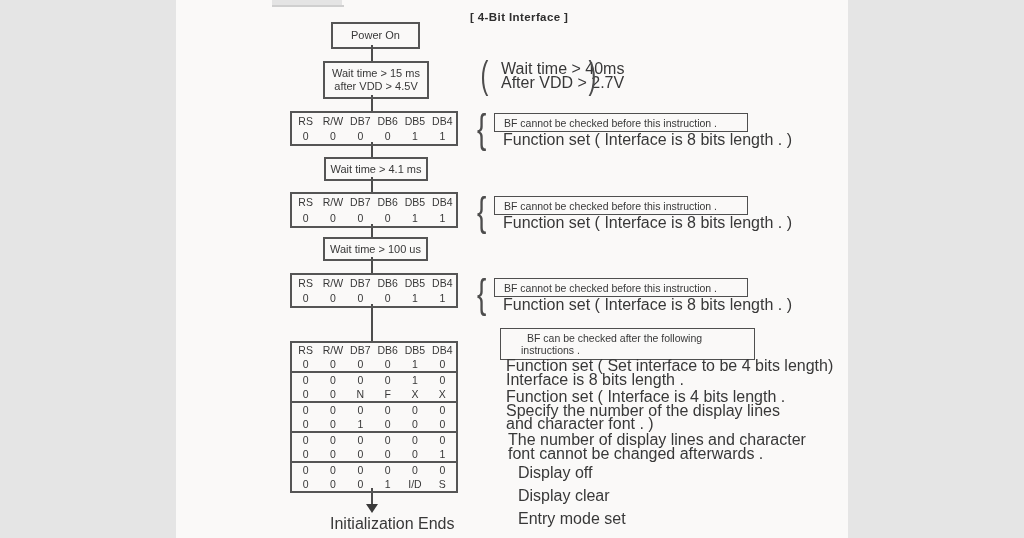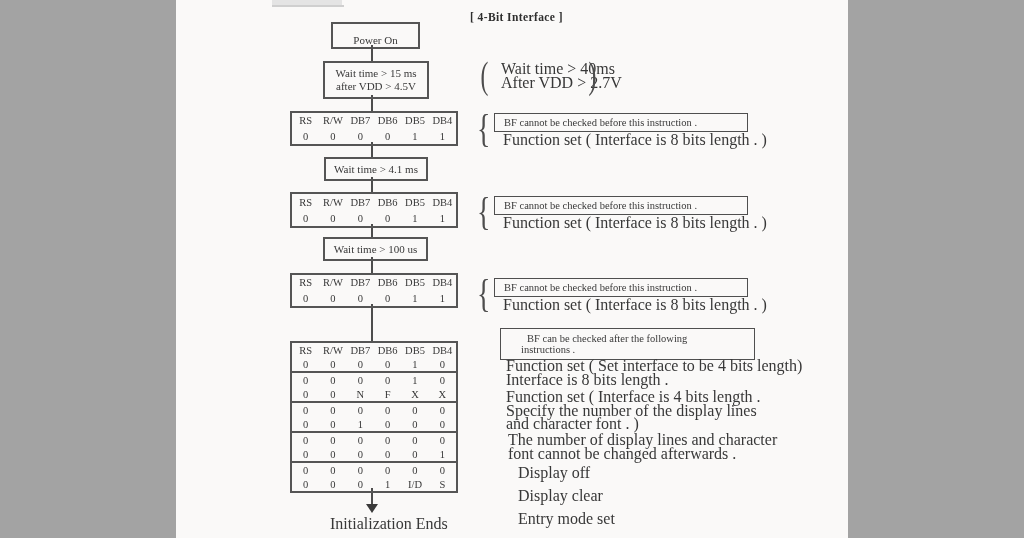--- a/index.html
+++ b/index.html
@@ -1,18 +1,18 @@
 <!DOCTYPE html>
 <html><head>
 <meta charset="utf-8">
 <style>
   html,body{margin:0;padding:0;background:#fff;}
   #canvas{
-    position:relative;width:1024px;height:538px;background:#a3a3a3;
-    font-family:Liberation Serif, serif;
+    position:relative;width:1024px;height:538px;background:#e5e5e5;
+    font-family:Liberation Sans, sans-serif;
     color:#383838;overflow:hidden;
   }
   .abs{position:absolute;}
   .tint{background:#faf9f8;}
   .fbox{
     border:2px solid #555;background:transparent;
     display:flex;flex-direction:column;align-items:center;justify-content:center;
     text-align:center;font-size:11px;line-height:13px;color:#383838;
   }
   .bit-table{border:2px solid #555;display:flex;flex-direction:column;background:transparent;}
@@ -39,21 +39,21 @@
 
 <div id="canvas">
 
   <div class="abs tint" style="left:176px;top:0;width:672px;height:538px;"></div>
 
   <div class="abs artifact-a" style="left:272px;top:0;width:70px;height:5px;"></div>
   <div class="abs artifact-b" style="left:272px;top:5px;width:72px;height:2px;"></div>
 
   <div class="abs title" style="left:470px;top:11px;">[ 4-Bit Interface ]</div>
 
-  <div class="abs fbox" style="left:331px;top:22px;width:85px;height:23px;justify-content:flex-end;">
+  <div class="abs fbox" style="left:331px;top:22px;width:85px;height:23px;">
     <div>Power On</div>
   </div>
 
   <div class="abs vline" style="left:371px;top:45px;height:16px;"></div>
   <div class="abs vline" style="left:371px;top:95px;height:16px;"></div>
   <div class="abs vline" style="left:371px;top:142px;height:15px;"></div>
   <div class="abs vline" style="left:371px;top:177px;height:15px;"></div>
   <div class="abs vline" style="left:371px;top:224px;height:13px;"></div>
   <div class="abs vline" style="left:371px;top:257px;height:16px;"></div>
   <div class="abs vline" style="left:371px;top:304px;height:37px;"></div>

